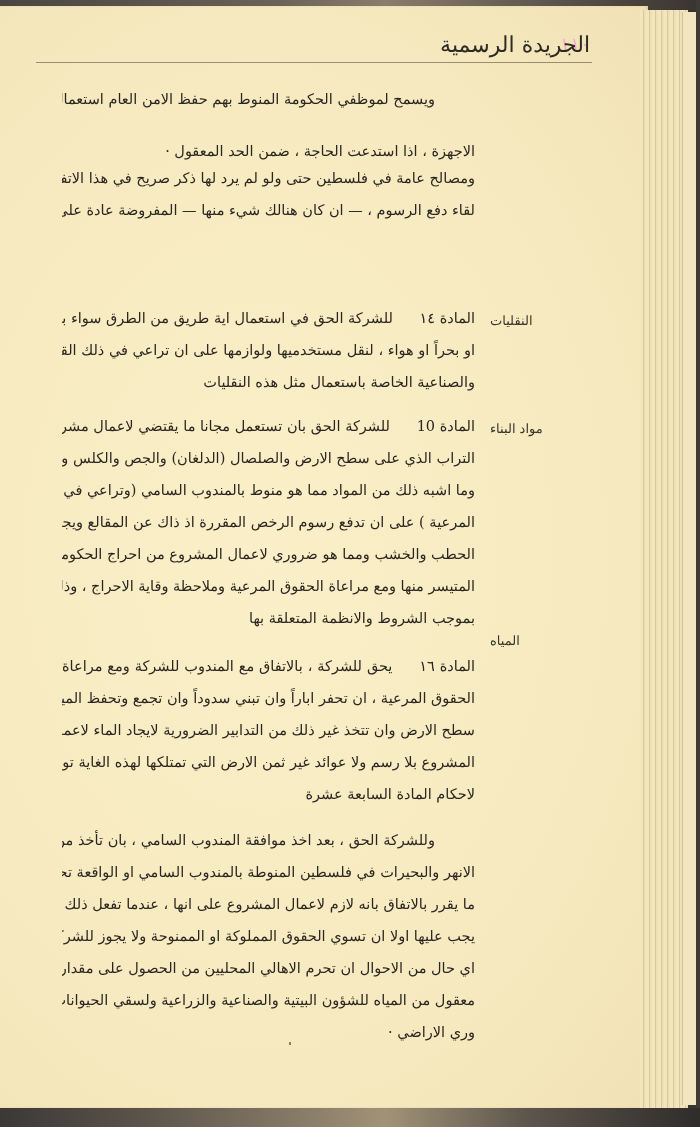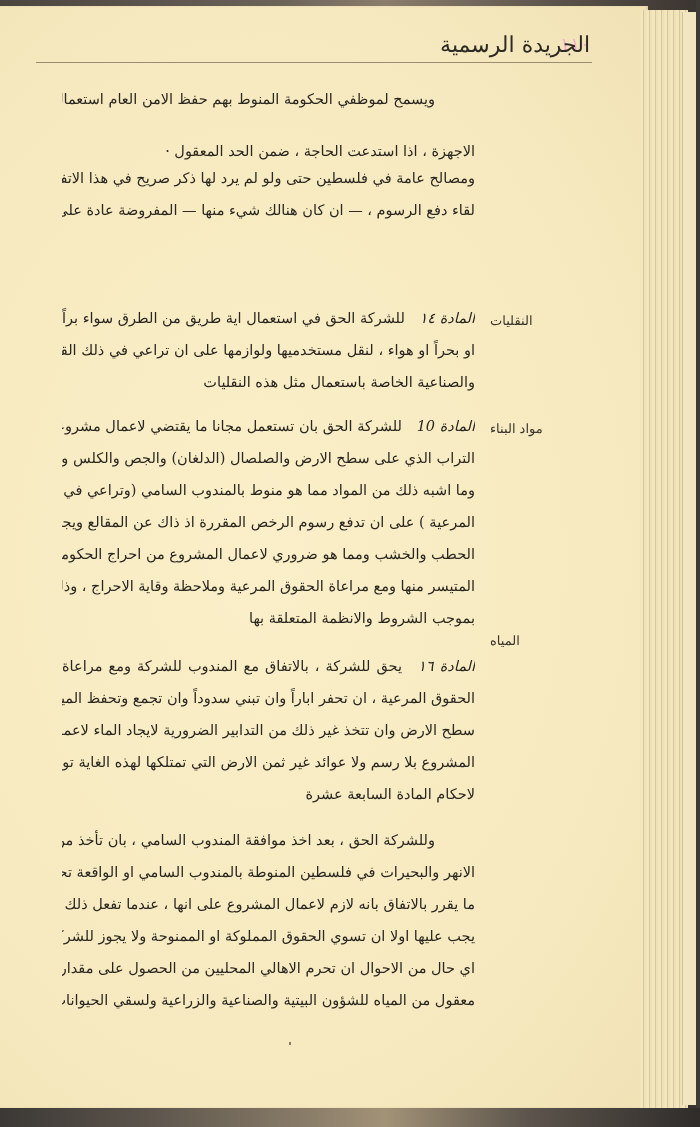--- a/index.html
+++ b/index.html
@@ -124,22 +124,21 @@
       position: absolute;
       right: 88px;
       width: 70px;
       font-size: 13px;
       color: #3a352c;
       direction: rtl;
       text-align: left;
       font-family: "DejaVu Serif", serif;
     }
     .article-num {
-      margin-left: 10px;
-      font-style: italic;
+      margin-left: 22px;
     }
     .page-mark {
       position: absolute;
       left: 289px; top: 1042px;
       width: 2px; height: 3px;
       background: #8a7d66;
     }
   </style>
 </head>
 <body>
@@ -196,17 +195,18 @@
     <span class="line last">لاحكام المادة السابعة عشرة</span>
   </div>
 
   <div class="para" style="top:824px;">
     <span class="line indent">وللشركة الحق ، بعد اخذ موافقة المندوب السامي ، بان تأخذ من مياه</span>
     <span class="line">الانهر والبحيرات في فلسطين المنوطة بالمندوب السامي او الواقعة تحت رقابته</span>
     <span class="line">ما يقرر بالاتفاق بانه لازم لاعمال المشروع على انها ، عندما تفعل ذلك ،</span>
     <span class="line">يجب عليها اولا ان تسوي الحقوق المملوكة او الممنوحة ولا يجوز للشركة في</span>
     <span class="line">اي حال من الاحوال ان تحرم الاهالي المحليين من الحصول على مقدار</span>
     <span class="line">معقول من المياه للشؤون البيتية والصناعية والزراعية ولسقي الحيوانات</span>
+    <span class="line last">وري الاراضي ·</span>
   </div>
 
 </div>
 
 <div class="page-mark"></div>
 
 </body></html>

